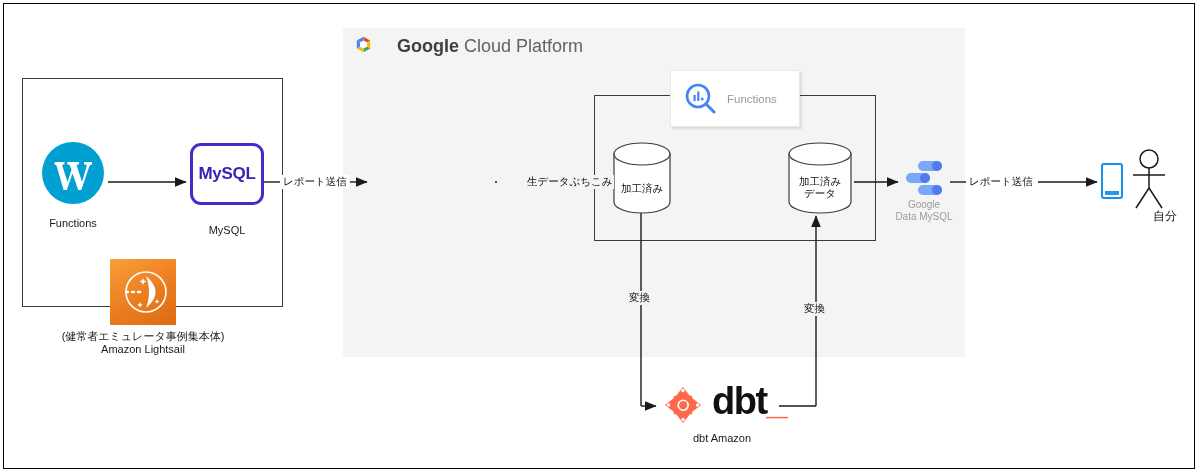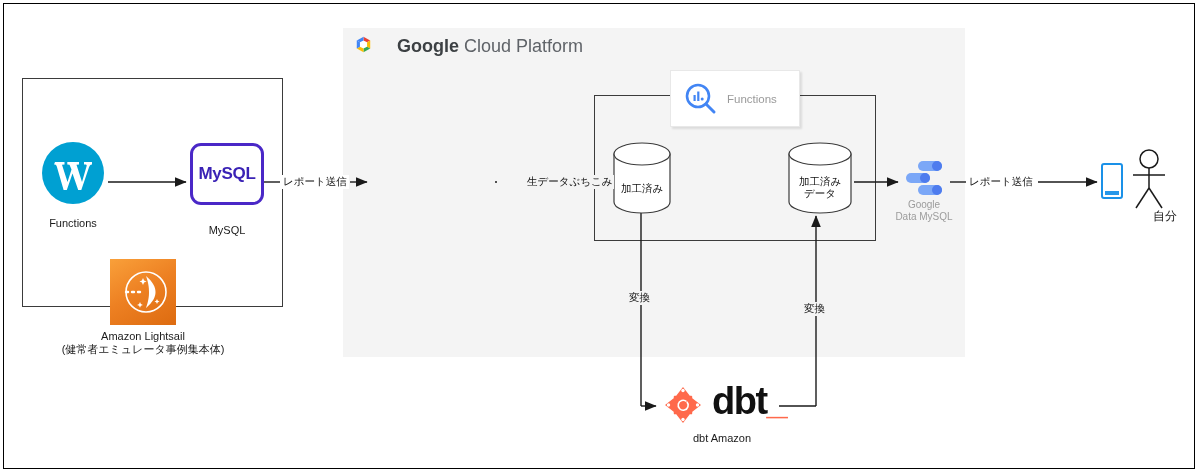--- a/index.html
+++ b/index.html
@@ -121,22 +121,22 @@
         <line x1="28" y1="33" x2="30" y2="33"></line>
       </g>
       <g fill="#ffffff">
         <path d="M33 19 l1.1 2.4 2.4 1.1 -2.4 1.1 -1.1 2.4 -1.1 -2.4 -2.4 -1.1 2.4 -1.1 Z"></path>
         <path d="M30 43 l0.9 2 2 0.9 -2 0.9 -0.9 2 -0.9 -2 -2 -0.9 2 -0.9 Z"></path>
         <path d="M47 40 l0.8 1.7 1.7 0.8 -1.7 0.8 -0.8 1.7 -0.8 -1.7 -1.7 -0.8 1.7 -0.8 Z"></path>
       </g>
     </svg>
   </div>
   <div class="caption" style="left:53px;top:330px;width:180px;">
+    <div>(健常者エミュレータ事例集本体)</div>
     <div>Amazon Lightsail</div>
-    <div>(健常者エミュレータ事例集本体)</div>
   </div>
 
 
   <div class="bq-card">
     <span class="bq-icon">
       <svg viewBox="0 0 36 36" width="36" height="36">
         <circle cx="15" cy="15" r="11" fill="none" stroke="#4285F4" stroke-width="2.6"></circle>
         <line x1="23" y1="23" x2="31" y2="31" stroke="#4285F4" stroke-width="3" stroke-linecap="round"></line>
         <g fill="#4285F4">
           <rect x="10.5" y="14" width="2.2" height="6"></rect>

